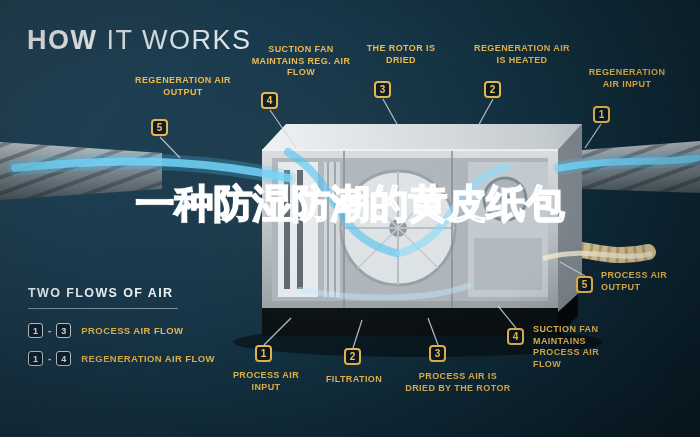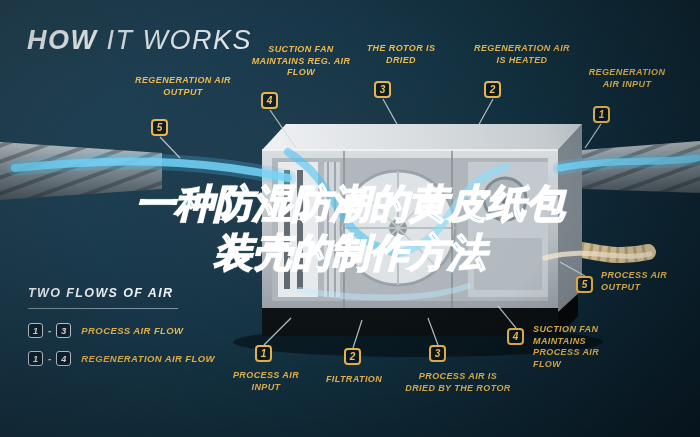--- a/index.html
+++ b/index.html
@@ -1,21 +1,20 @@
 <!DOCTYPE html>
 <html><head>
 <meta charset="utf-8">
 <style>
   * { margin:0; padding:0; box-sizing:border-box; }
   html,body { background:#06141d; }
   body { width:700px; height:437px; font-family:"Liberation Sans", sans-serif; }
   .stage {
     position:relative; width:700px; height:437px; overflow:hidden;
     background: linear-gradient(125deg, #27495c 0%, #1a3a4d 28%, #12303f 55%, #0a1f2c 100%);
-    font-style: italic;
   }
   .vignette {
     position:absolute; inset:0; pointer-events:none; z-index:4;
     background: radial-gradient(ellipse at 46% 44%, rgba(255,255,255,0.05) 0%, rgba(0,0,0,0) 45%, rgba(0,0,0,0.38) 100%);
   }
   .scene { position:absolute; inset:0; z-index:1; }
 
   .title { position:absolute; left:27px; top:25px; z-index:3; font-size:27px; letter-spacing:1.5px; color:#f2f6f8; white-space:nowrap; }
   .title .t-bold { font-weight:800; }
   .title .t-light { font-weight:300; color:#dfe7eb; margin-left:9px; }
@@ -207,17 +206,16 @@
     <div class="legend-row">
       <span class="mini-badge">1</span>
       <span class="legend-sep">-</span>
       <span class="mini-badge">4</span>
       <span class="legend-label">REGENERATION AIR FLOW</span>
     </div>
   </div>
 
   <div class="watermark">
     <div>一种防湿防潮的黄皮纸包</div>
-    <div>装壳的制作方法</div>
   </div>
 
   <div class="vignette"></div>
 </div>
 
 </body></html>

